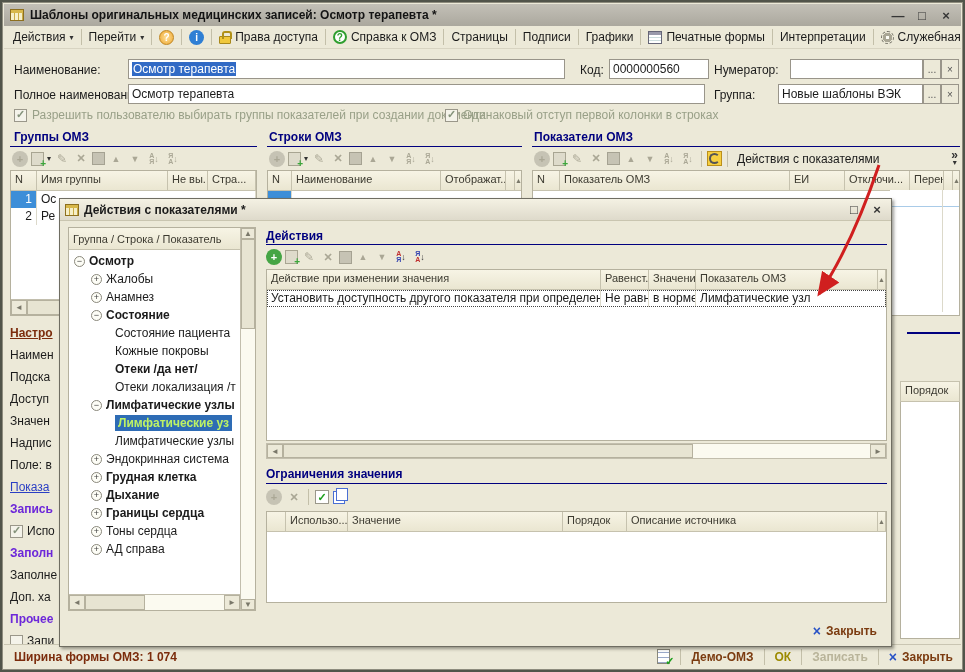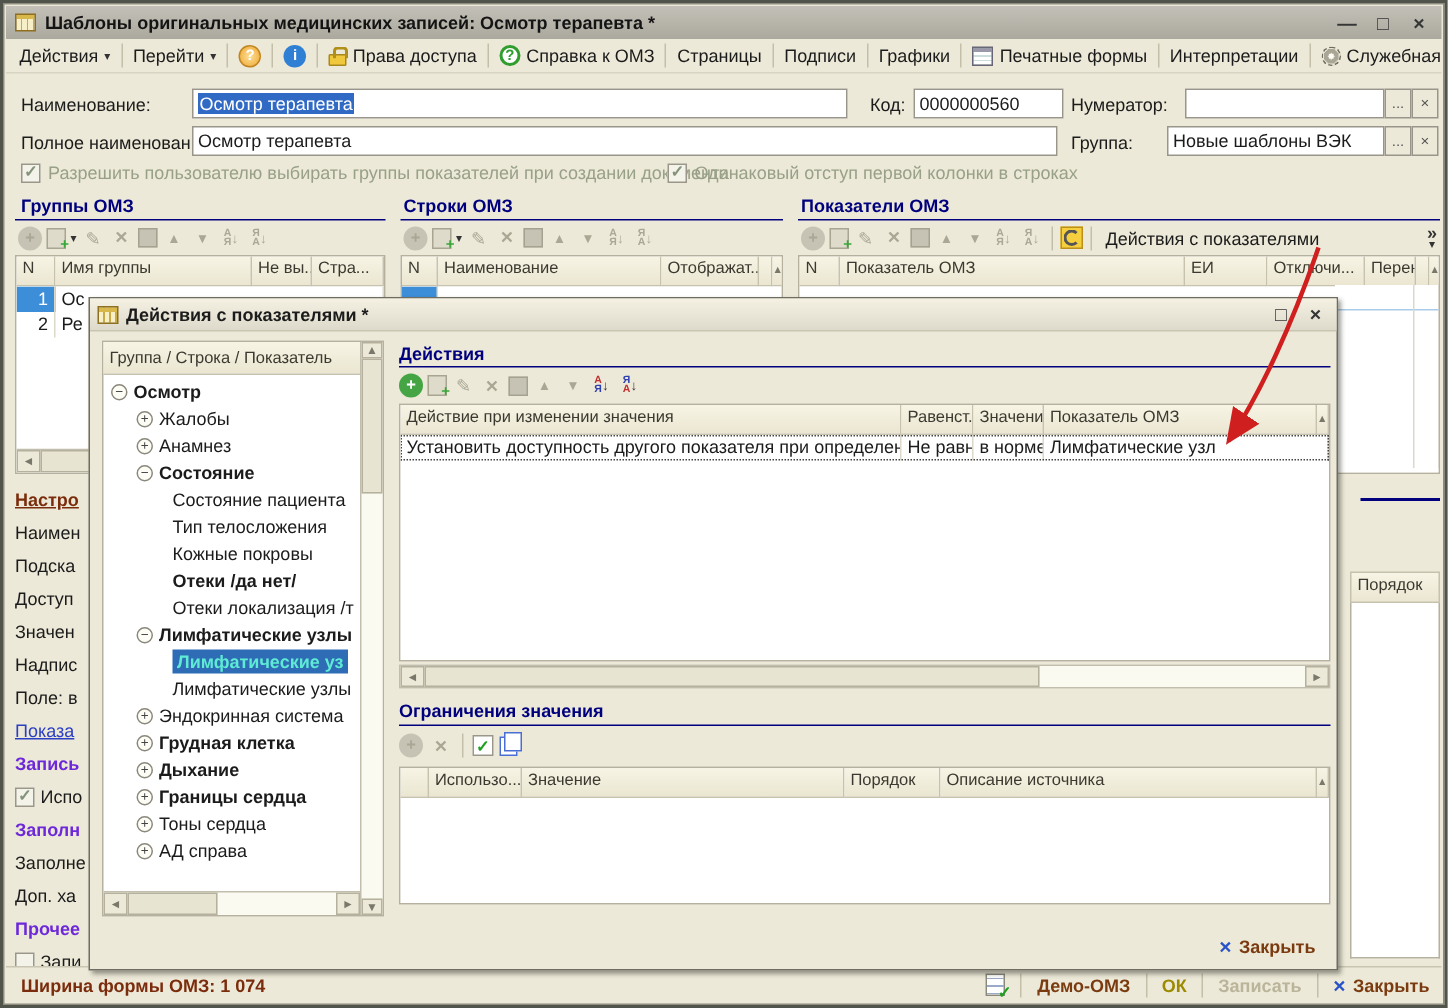--- a/index.html
+++ b/index.html
@@ -114,21 +114,21 @@
   #dlg-tree{position:absolute;left:8px;top:28px;width:188px;height:384px;border:1px solid #b5b19e;background:#fff;
     display:grid;grid-template-columns:1fr 15px;grid-template-rows:22px 1fr 16px;}
   .tree-head{grid-column:1;grid-row:1;background:linear-gradient(#f7f4e5,#eae6d1);border-bottom:1px solid #c6c2ae;
     font-size:11px;color:#3c3a30;display:flex;align-items:center;padding:0 4px;white-space:nowrap;overflow:hidden;}
   .tree-view{grid-column:1;grid-row:2;overflow:hidden;padding-top:2px;}
   .tree-hscroll{grid-column:1;grid-row:3;border-top:1px solid #c2bead;}
   .tree-vscroll{grid-column:2;grid-row:1 / span 3;}
   .tnode{display:flex;align-items:center;height:18px;white-space:nowrap;overflow:hidden;}
   .tnode.lvl0{padding-left:5px;}.tnode.lvl1{padding-left:22px;}.tnode.lvl2{padding-left:46px;}
   .tnode.bold .tlabel{font-weight:bold;}
-  .tnode.selected .tlabel{background:#2e6cb5;color:#5eead4;font-weight:bold;padding:1px 3px;}
+  .tnode.selected .tlabel{background:#2e6cb5;color:#bef264;font-weight:bold;padding:1px 3px;}
   .exp{width:11px;height:11px;flex:none;border:1px solid #8a887c;border-radius:50%;background:#fdfdf6;
     display:inline-flex;align-items:center;justify-content:center;font-size:9px;color:#444;margin-right:4px;line-height:9px;}
   .dlg-sec-title{position:absolute;font-weight:bold;color:#00007f;white-space:nowrap;}
   #act-tb{position:absolute;left:206px;top:48px;height:20px;display:flex;align-items:center;gap:3px;}
   #act-table{position:absolute;left:206px;top:70px;width:621px;height:172px;border:1px solid #b5b19e;background:#fff;
     display:flex;flex-direction:column;overflow:hidden;}
   #act-table .hcell:nth-child(1){width:334px;}#act-table .hcell:nth-child(2){width:48px;}
   #act-table .hcell:nth-child(3){width:47px;}
   #act-table .brow .bcell:nth-child(1){width:334px;}#act-table .brow .bcell:nth-child(2){width:48px;}
   #act-table .brow .bcell:nth-child(3){width:47px;}#act-table .brow .bcell:nth-child(4){flex:1;}
@@ -472,23 +472,20 @@
             <span class="tlabel">Анамнез</span>
           </div>
           <div class="tnode lvl1 bold">
             <span class="exp">−</span>
             <span class="tlabel">Состояние</span>
           </div>
           <div class="tnode lvl2">
             <span class="tlabel">Состояние пациента</span>
           </div>
           <div class="tnode lvl2">
-            <span class="tlabel">Тип телосложения</span>
-          </div>
-          <div class="tnode lvl2">
             <span class="tlabel">Кожные покровы</span>
           </div>
           <div class="tnode lvl2 bold">
             <span class="tlabel">Отеки /да нет/</span>
           </div>
           <div class="tnode lvl2">
             <span class="tlabel">Отеки локализация /т</span>
           </div>
           <div class="tnode lvl1 bold">
             <span class="exp">−</span>

